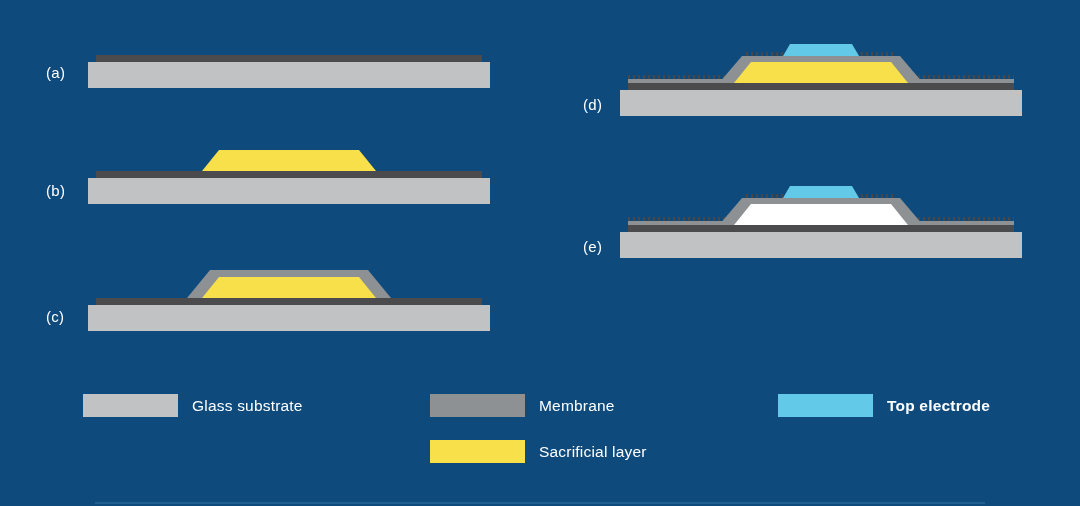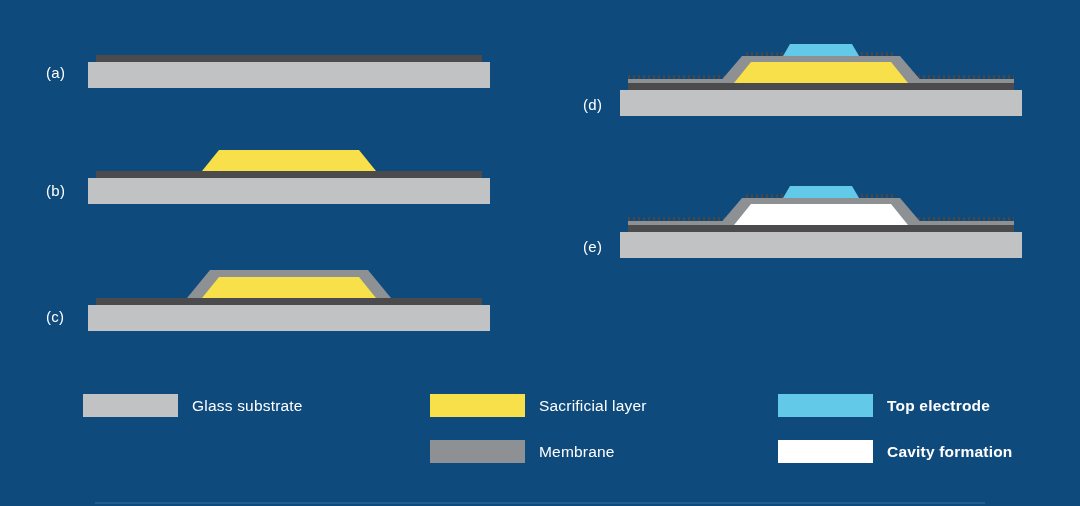--- a/index.html
+++ b/index.html
@@ -111,34 +111,30 @@
 
   <div class="legend-col" style="left:83px;">
     <div class="legend-item">
       <span class="legend-swatch" style="background-color: rgb(193, 194, 196);"></span>
       <span class="legend-label">Glass substrate</span>
     </div>
   </div>
 
   <div class="legend-col" style="left:430px;">
     <div class="legend-item">
+      <span class="legend-swatch" style="background-color: rgb(142, 145, 147);"></span>
+      <span class="legend-label">Membrane</span>
+    </div>
+    <div class="legend-item">
       <span class="legend-swatch" style="background-color: rgb(248, 224, 75);"></span>
       <span class="legend-label">Sacrificial layer</span>
-    </div>
-    <div class="legend-item">
-      <span class="legend-swatch" style="background-color: rgb(142, 145, 147);"></span>
-      <span class="legend-label">Membrane</span>
     </div>
   </div>
 
   <div class="legend-col" style="left:778px;font-weight:bold;">
     <div class="legend-item">
       <span class="legend-swatch" style="background-color: rgb(98, 201, 232);"></span>
       <span class="legend-label">Top electrode</span>
     </div>
-    <div class="legend-item">
-      <span class="legend-swatch" style="background-color: rgb(255, 255, 255);"></span>
-      <span class="legend-label">Cavity formation</span>
-    </div>
   </div>
 
   <div class="footer-line"></div>
 </div>
 
 </body></html>

